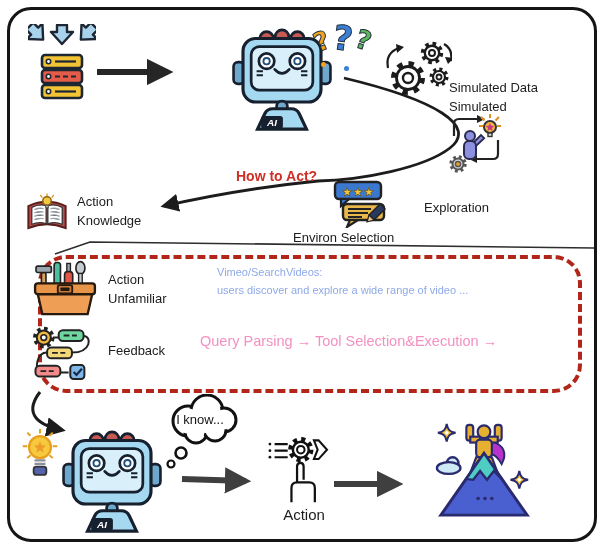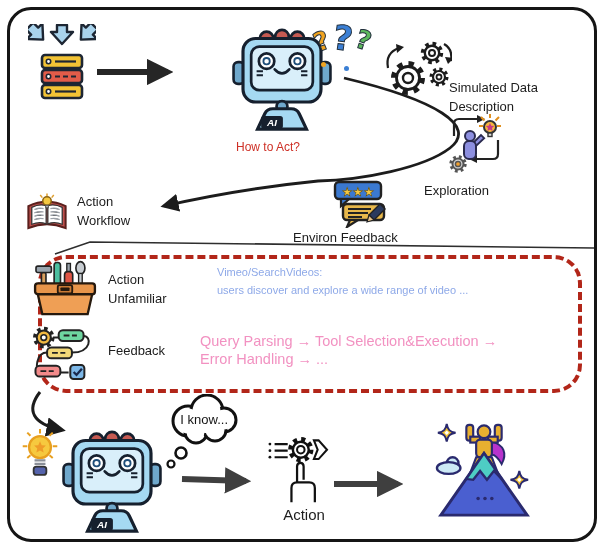--- a/index.html
+++ b/index.html
@@ -2,27 +2,27 @@
 <html style="--ink: #1c1c1c; --question-red: #ce3026; --description-blue: #8ea9e8; --workflow-pink: #f291c1; --dashed-red: #b22619;"><head>
 <meta charset="utf-8">
 <style>
   html,body{margin:0;padding:0;background:#fff;}
   .canvas{position:relative;width:602px;height:547px;background:#fff;overflow:hidden;
           font-family:"Liberation Sans",sans-serif;color:var(--ink,#1c1c1c);}
   .frame{position:absolute;left:7px;top:7px;width:584px;height:529px;border:3.5px solid #151515;border-radius:24px;}
   .layer{position:absolute;left:0;top:0;width:602px;height:547px;pointer-events:none;}
   .abs{position:absolute;}
   .lbl{position:absolute;font-size:13px;line-height:19px;white-space:nowrap;color:var(--ink,#1c1c1c);}
-  .question{position:absolute;font-size:12px;font-weight:normal;color:var(--question-red,#ce3026);}
+  .question{position:absolute;font-size:14px;font-weight:bold;color:var(--question-red,#ce3026);margin-top:28px;}
   .desc-blue{position:absolute;font-size:11px;line-height:18px;white-space:nowrap;color:var(--description-blue,#8ea9e8);}
   .wf-pink{position:absolute;font-size:14.5px;line-height:18px;white-space:nowrap;color:var(--workflow-pink,#f291c1);}
   .detail-box{position:absolute;left:38px;top:255px;width:536px;height:130px;border:4.5px dashed var(--dashed-red,#b22619);border-radius:28px;}
   .qmark{position:absolute;font-weight:bold;font-family:"DejaVu Sans",sans-serif;-webkit-text-stroke:1px #23303d;}
   .qdot{position:absolute;border-radius:50%;}
-  .thought-text{position:absolute;left:172px;top:412px;width:56px;text-align:right;font-size:13px;color:#141414;}
+  .thought-text{position:absolute;left:172px;top:412px;width:56px;text-align:center;font-size:13px;color:#141414;}
   .action-lbl{position:absolute;left:272px;top:506px;width:64px;text-align:center;font-size:15px;}
 </style>
 </head>
 <body>
 
 <div class="canvas">
 
   <svg width="0" height="0" style="position:absolute" aria-hidden="true">
     <defs>
       <symbol id="sym-robot" viewBox="0 0 110 118">
@@ -120,21 +120,21 @@
       <circle cx="50" cy="13" r="3" fill="#fff" stroke="#1c1c1c" stroke-width="2"></circle>
     </g>
     <g>
       <circle cx="57" cy="37" r="7.5" fill="none" stroke="#1c1c1c" stroke-width="4" stroke-dasharray="2.9 3"></circle>
       <circle cx="57" cy="37" r="6" fill="#fff" stroke="#1c1c1c" stroke-width="2.2"></circle>
       <circle cx="57" cy="37" r="2.5" fill="#fff" stroke="#1c1c1c" stroke-width="1.8"></circle>
     </g>
   </svg>
   <div class="lbl" style="left:449px;top:78px">
     <div>Simulated Data</div>
-    <div>Description</div>
+    <div>Simulated</div>
   </div>
 
   <svg class="abs" style="left:446px;top:112px" width="60" height="64" viewBox="0 0 60 64">
     <path d="M8 24 V12 Q8 7 13 7 H31" fill="none" stroke="#222" stroke-width="2.2"></path>
     <polygon points="31,3 39,7 31,11" fill="#222"></polygon>
     <path d="M52 28 V42 Q52 47 47 47 H31" fill="none" stroke="#222" stroke-width="2.2"></path>
     <polygon points="31,43 23,47 31,51" fill="#222"></polygon>
     <g>
       <path d="M44 2 V6 M35 5 l3.5 3.5 M53 5 l-3.5 3.5 M33 14 h4 M55 14 h-4" stroke="#e09020" stroke-width="2" fill="none"></path>
       <circle cx="44" cy="15" r="6" fill="#f5b63e" stroke="#333" stroke-width="2"></circle>
@@ -145,54 +145,54 @@
       <circle cx="24" cy="24" r="5" fill="#8d8fe0" stroke="#2a2a4e" stroke-width="2"></circle>
       <path d="M27 31 L35 23 L38.2 26.2 L30 34 Z" fill="#8d8fe0" stroke="#2a2a4e" stroke-width="1.8"></path>
       <rect x="18" y="29" width="12" height="18" rx="5" fill="#8d8fe0" stroke="#2a2a4e" stroke-width="2"></rect>
     </g>
     <g>
       <circle cx="12" cy="52" r="7" fill="none" stroke="#555" stroke-width="3.4" stroke-dasharray="2.7 2.9"></circle>
       <circle cx="12" cy="52" r="5.5" fill="#d8d8d8" stroke="#555" stroke-width="2"></circle>
       <circle cx="12" cy="52" r="2.6" fill="#f0a030" stroke="#555" stroke-width="1.5"></circle>
     </g>
   </svg>
-  <div class="lbl" style="left:424px;top:181px">Exploration</div>
+  <div class="lbl" style="left:424px;top:198px">Exploration</div>
 
   <svg class="abs" style="left:25px;top:192px" width="44" height="40" viewBox="0 0 52 46">
     <path d="M26 1 V4 M18 3 l2.5 3 M34 3 l-2.5 3" stroke="#e0a030" stroke-width="1.8" fill="none"></path>
     <path d="M4 16 Q26 6 48 16 L48 42 Q26 33 4 42 Z" fill="#c0504d" stroke="#5a1f1c" stroke-width="2.4"></path>
     <path d="M8 17.5 Q17 13 25 15.5 L25 37 Q17 34 8 37.5 Z" fill="#ffffff" stroke="#333" stroke-width="1.5"></path>
     <path d="M44 17.5 Q35 13 27 15.5 L27 37 Q35 34 44 37.5 Z" fill="#ffffff" stroke="#333" stroke-width="1.5"></path>
     <g stroke="#9aa0a8" stroke-width="1.4">
       <path d="M11 20 Q17 17.5 22 19 M11 24 Q17 21.5 22 23 M11 28 Q17 25.5 22 27 M11 32 Q17 29.5 22 31"></path>
       <path d="M41 20 Q35 17.5 30 19 M41 24 Q35 21.5 30 23 M41 28 Q35 25.5 30 27 M41 32 Q35 29.5 30 31"></path>
     </g>
     <circle cx="26" cy="10" r="5" fill="#f5c842" stroke="#8a6210" stroke-width="1.8"></circle>
     <path d="M24.5 15 h3 v3 h-3 z" fill="#c7ccd1" stroke="#555" stroke-width="1.2"></path>
   </svg>
   <div class="lbl" style="left:77px;top:192px">
     <div>Action</div>
-    <div>Workflow</div>
+    <div>Knowledge</div>
   </div>
 
   <svg class="abs" style="left:332px;top:180px" width="60" height="48" viewBox="0 0 60 48">
     <g>
       <rect x="3" y="2" width="46" height="17" rx="4" fill="#3b79d0" stroke="#222" stroke-width="2.4"></rect>
       <path d="M9 19 L9 26 L17 19 Z" fill="#3b79d0" stroke="#222" stroke-width="2.2"></path>
       <text x="26" y="16" text-anchor="middle" font-size="12" fill="#f5c842" stroke="#6b4e00" stroke-width="0.5">★★★</text>
     </g>
     <g>
       <rect x="11" y="24" width="41" height="16" rx="4" fill="#e8b84b" stroke="#222" stroke-width="2.4"></rect>
       <path d="M18 40 L15 47 L26 40 Z" fill="#e8b84b" stroke="#222" stroke-width="2.2"></path>
       <path d="M16 29 h23 M16 33 h20 M16 37 h14" stroke="#222" stroke-width="1.8"></path>
       <path d="M37 35 L48 24 L53 29 L42 40 Z" fill="#2a3a5e" stroke="#222" stroke-width="1.4"></path>
       <path d="M37 35 L35 42 L42 40 Z" fill="#e8c48e" stroke="#222" stroke-width="1.2"></path>
     </g>
   </svg>
-  <div class="lbl" style="left:293px;top:228px">Environ Feedback</div>
+  <div class="lbl" style="left:293px;top:228px">Environ Selection</div>
 
   <div class="detail-box"></div>
 
   <svg class="abs" style="left:33px;top:258px" width="64" height="58" viewBox="0 0 70 64">
     <g>
       <rect x="9" y="16" width="5" height="18" rx="2" fill="#d9a05e" stroke="#222" stroke-width="1.8"></rect>
       <rect x="3" y="9" width="17" height="7" rx="2" fill="#9aa4ad" stroke="#222" stroke-width="1.8"></rect>
       <rect x="23" y="5" width="7" height="25" rx="3" fill="#4cbfa0" stroke="#222" stroke-width="1.8"></rect>
       <rect x="37" y="6" width="4" height="11" fill="#9aa4ad" stroke="#222" stroke-width="1.5"></rect>
       <rect x="34.5" y="15" width="9" height="15" rx="3.5" fill="#e05545" stroke="#222" stroke-width="1.8"></rect>
@@ -227,21 +227,20 @@
     </g>
     <path d="M40 11.5 h7 M50 11.5 h6 M26 32.5 h7 M36 32.5 h6 M12 54.5 h7 M22 54.5 h6" stroke="#222" stroke-width="2.2"></path>
     <g>
       <rect x="48" y="47" width="17" height="17" rx="4" fill="#7db8e8" stroke="#222" stroke-width="2.4"></rect>
       <path d="M52 55.5 l3.5 3.5 6.5 -7.5" fill="none" stroke="#1a2a4e" stroke-width="2.8"></path>
     </g>
   </svg>
   <div class="lbl" style="left:108px;top:341px">Feedback</div>
   <div class="wf-pink" style="left:200px;top:332px">
     <div>Query Parsing → Tool Selection&amp;Execution →</div>
-    <div>Error Handling → ...</div>
   </div>
 
   <svg class="abs" style="left:20px;top:428px" width="40" height="51" viewBox="0 0 44 56">
     <path d="M22 1 V6 M8 5 l3.5 3.5 M36 5 l-3.5 3.5 M3 20 h5 M41 20 h-5 M8 33 l3.5 -3 M36 33 l-3.5 -3" stroke="#e8a020" stroke-width="2.2" fill="none"></path>
     <circle cx="22" cy="21" r="12" fill="#f6c93f" stroke="#e8a020" stroke-width="2.5"></circle>
     <path d="M22 14.5 L23.9 18.8 28.5 19.2 25 22.4 26 27 22 24.6 18 27 19 22.4 15.5 19.2 20.1 18.8 Z" fill="#ef9c28"></path>
     <path d="M16 35.5 h12 M16 39.5 h12" stroke="#8a8f98" stroke-width="2.4"></path>
     <rect x="15" y="42.5" width="14" height="9" rx="3" fill="#5563ac" stroke="#333" stroke-width="2"></rect>
   </svg>
 

